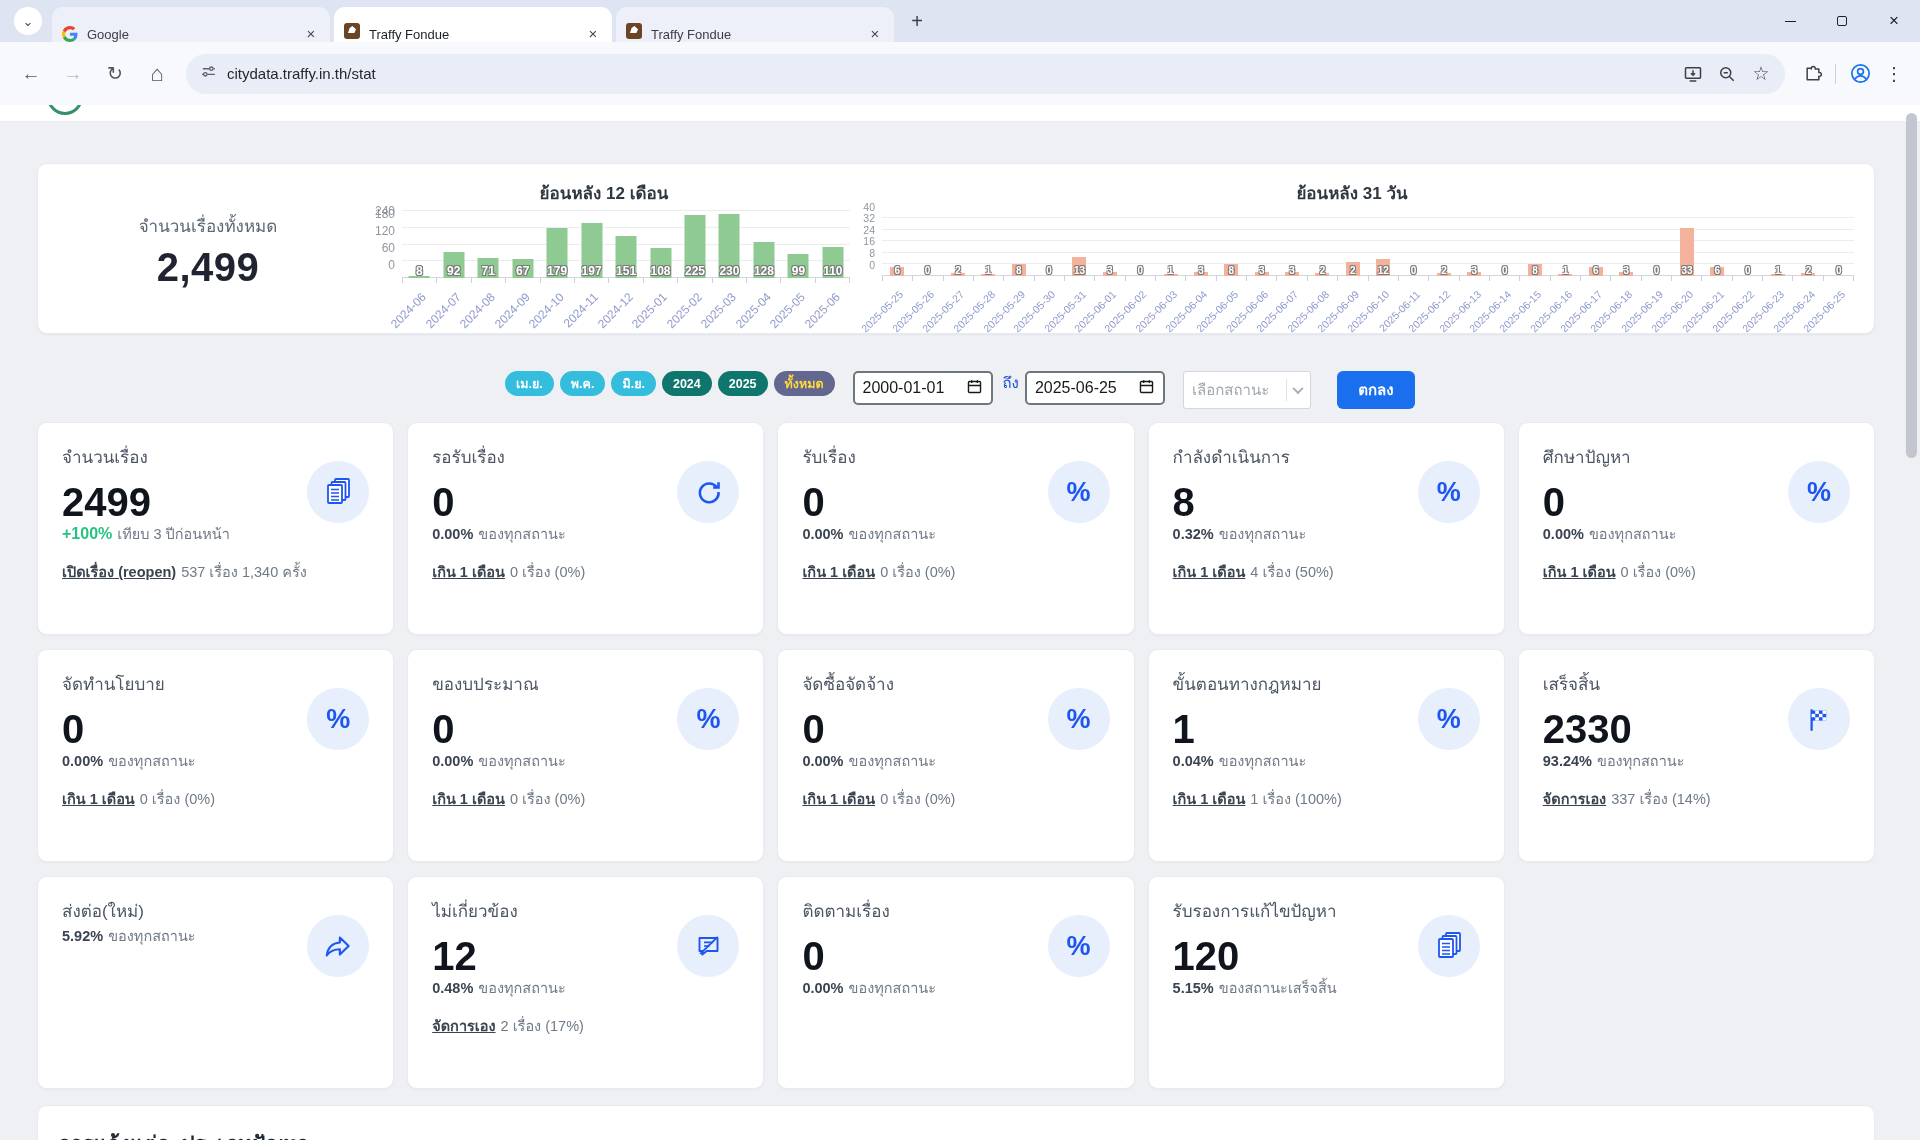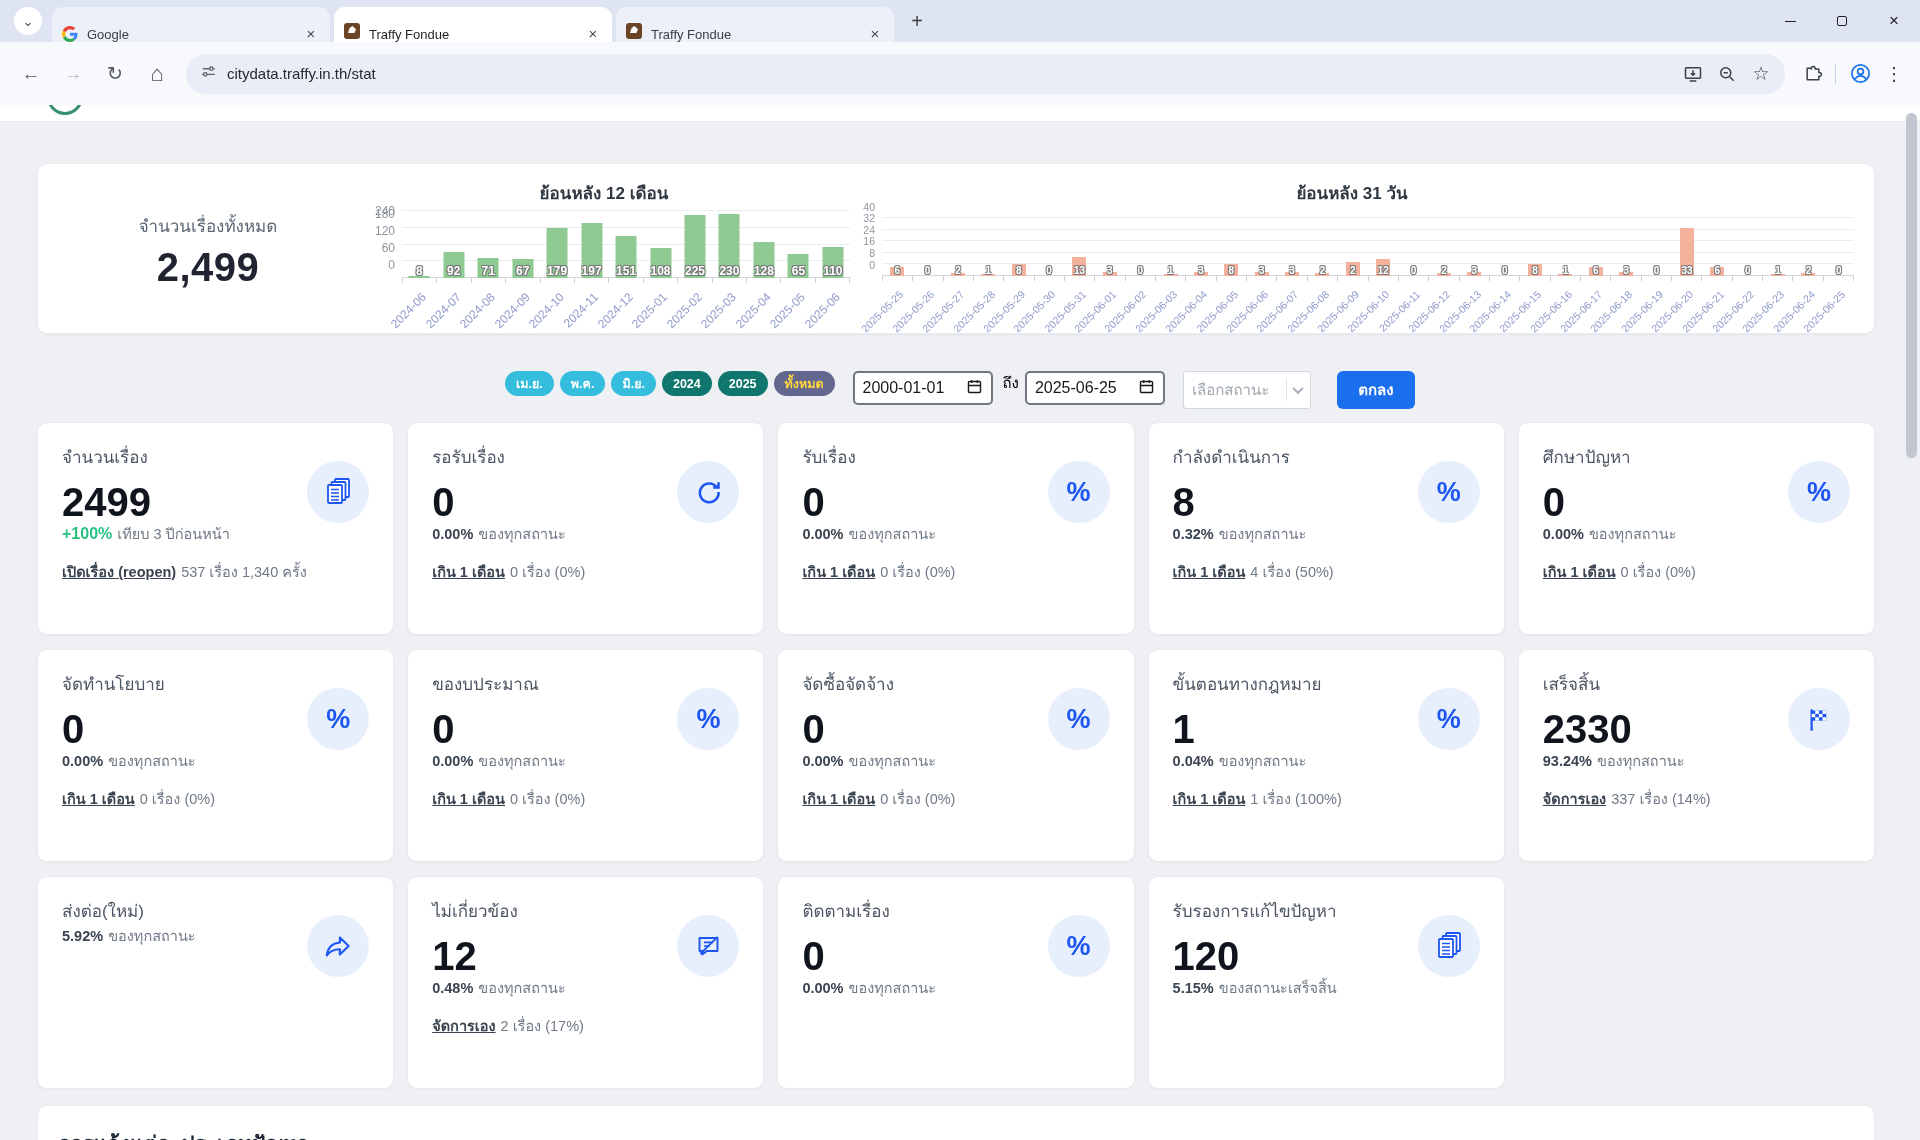--- a/index.html
+++ b/index.html
@@ -73,21 +73,21 @@
   .xlabels .slot span { position:absolute; top:7px; right:50%; transform:rotate(-45deg); transform-origin:right top; white-space:nowrap; color:#8f9bcb; }
   .c1 .xlabels span { font-size:12px; } .c2 .xlabels span { font-size:10.5px; }
 
   
   .filters { position:absolute; left:0; top:266px; width:100%; display:flex; justify-content:center; align-items:flex-start; }
   .pill { height:25px; padding:0 11px; border-radius:13px; font-size:12.5px; font-weight:bold; display:flex; align-items:center; margin-right:6px; color:#fff; }
   .pill.month { background:#35bdde; }
   .pill.year { background:#0f766e; }
   .pill.all { background:#63668e; color:#ffd83d; }
   .datebox { width:140px; height:34px; border:2px solid #70767f; border-radius:5px; background:#fff; display:flex; align-items:center; justify-content:space-between; padding:0 8px; font-size:16px; color:#17191c; margin-left:12px; }
-  .tolab { font-size:15px; color:#000000; margin:0 4px 0 10px;font-family:Liberation Serif, serif; }
+  .tolab { font-size:15px; color:#1d4ed8; margin:0 4px 0 10px;font-family:Liberation Serif, serif; }
   .statusbox { width:128px; height:38px; border:1px solid #d2d6dd; border-radius:3px; background:#fff; display:flex; align-items:center; padding:0 8px; font-size:15px; color:#a0a7b1; margin-left:18px; }
   .statusbox .sp { flex:1; }
   .statusbox .div { width:1px; height:22px; background:#e1e4e9; margin:0 7px; }
   .chev { width:8px; height:8px; border-right:2px solid #aab0ba; border-bottom:2px solid #aab0ba; transform:rotate(45deg) translate(-1px,-1px); }
   .ok-btn { width:78px; height:38px; background:#1a6fee; border:none; border-radius:6px; color:#fff; font-size:15px; font-weight:bold; margin-left:26px; font-family:inherit; }
 
   
   .cards { position:absolute; left:37px; top:317px; width:1838px; display:grid; grid-template-columns:repeat(5,1fr); grid-auto-rows:213px; gap:14px 13px; }
   .card { background:#fff; border:1px solid #eaebf0; border-radius:10px; box-shadow:0 1px 2px rgba(20,30,60,.04); padding:20px 24px; position:relative; }
   .card .ct { font-size:17px; color:#4b5563; }
@@ -269,21 +269,21 @@
             <div class="slot">
               <div class="bar" style="height: 64.2083px; background: rgb(143, 202, 146);"></div>
               <div class="bval">230</div>
             </div>
             <div class="slot">
               <div class="bar" style="height: 35.7333px; background: rgb(143, 202, 146);"></div>
               <div class="bval">128</div>
             </div>
             <div class="slot">
               <div class="bar" style="height: 24.2875px; background: rgb(143, 202, 146);"></div>
-              <div class="bval">65</div>
+              <div class="bval">99</div>
             </div>
             <div class="slot">
               <div class="bar" style="height: 30.7083px; background: rgb(143, 202, 146);"></div>
               <div class="bval">110</div>
             </div>
           </div>
         </div>
         <div class="ticks">
           <div class="slot"></div>
           <div class="slot"></div>

